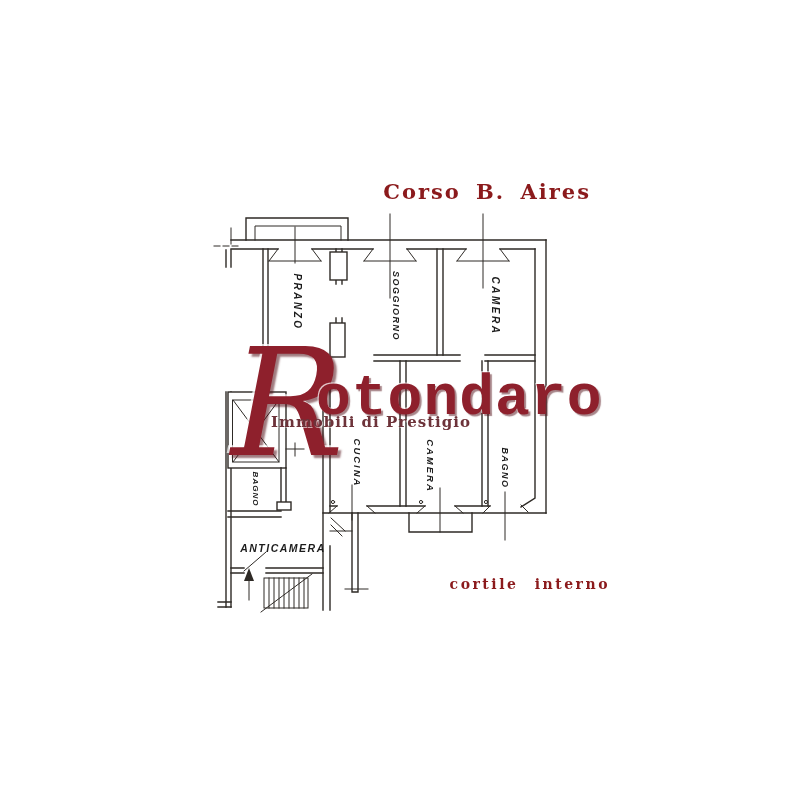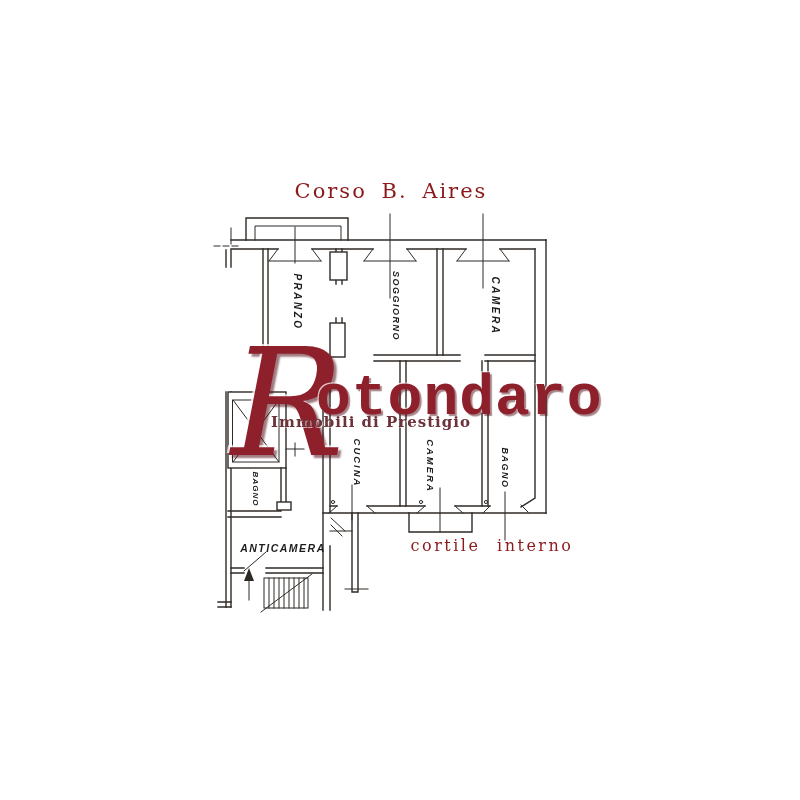--- a/index.html
+++ b/index.html
@@ -1,20 +1,20 @@
 <!DOCTYPE html>
 <html><head>
 <meta charset="utf-8">
 <style>
   html,body{margin:0;padding:0;background:#fff;}
   .canvas{position:relative;width:800px;height:800px;background:#ffffff;overflow:hidden;
           font-family:"DejaVu Serif",serif;}
-  .red-label{position:absolute;color:#8b1a1c;font-weight:normal;text-align:center;white-space:nowrap;}
+  .red-label{position:absolute;color:#8b1a1c;font-weight:bold;text-align:right;white-space:nowrap;}
   #street{left:191px;top:179px;width:400px;font-size:21px;letter-spacing:2px;word-spacing:6px;}
-  #courtyard{left:310px;top:536px;width:300px;font-size:16px;letter-spacing:2.5px;word-spacing:9px;margin-left:32px;}
+  #courtyard{left:310px;top:576px;width:300px;font-size:14px;letter-spacing:2.5px;word-spacing:9px;}
   .wm{position:absolute;color:#8e202c;white-space:nowrap;}
   #wm-initial{left:231px;top:328px;font-size:150px;line-height:1;font-style:italic;
       font-family:"DejaVu Serif",serif;
       text-shadow:-2px -2px 0 rgba(255,255,255,.75),3px 3px 2px rgba(80,12,20,.55);}
   #wm-rest{left:316px;top:370px;font-size:58px;line-height:1;font-weight:bold;letter-spacing:1px;
       font-family:Liberation Mono, monospace;
       text-shadow:-1px -1px 0 rgba(255,255,255,.75),2px 2px 1px rgba(80,12,20,.5);}
   #wm-tagline{left:271px;top:413px;width:300px;text-align:left;font-size:15px;font-weight:bold;
       letter-spacing:1px;color:#6d333a;text-shadow:1px 1px 0 rgba(255,255,255,.6);}
   svg{position:absolute;left:0;top:0;}

